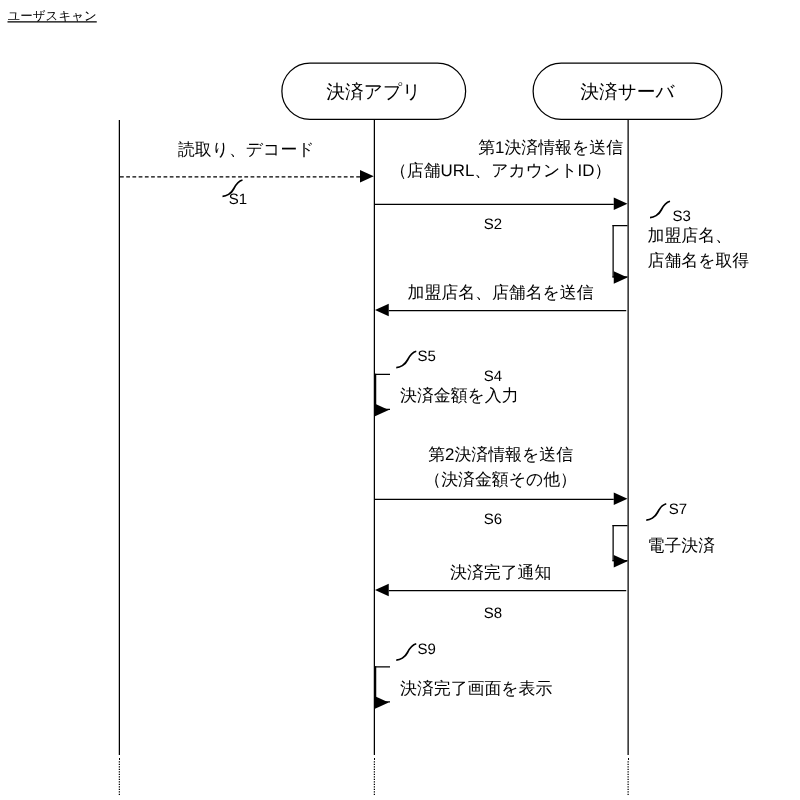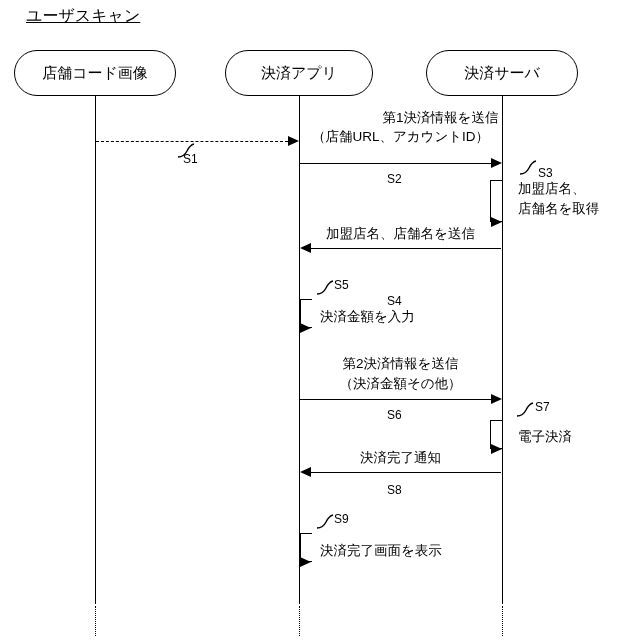--- a/index.html
+++ b/index.html
@@ -14,23 +14,23 @@
     color: #000000;
     overflow: hidden;
   }
   #canvas {
     position: relative;
     width: 640px;
     height: 640px;
   }
   .diagram-title {
     position: absolute;
-    left: 26px;
+    left: 6px;
     top: 6px;
-    font-size: 16px;
+    font-size: 10px;
     text-decoration: underline;
     white-space: nowrap;
   }
   .actor {
     position: absolute;
     box-sizing: border-box;
     border: 1.6px solid #000;
     border-radius: 24px;
     background: #fff;
     height: 46px;
@@ -97,39 +97,37 @@
     display: block;
   }
 </style>
 </head>
 <body>
 
 <div id="canvas">
 
   <div class="diagram-title">ユーザスキャン</div>
 
-  <div class="actor" style="left:14px; top:50px; width:162px;">
-    <span>店舗コード画像</span>
-  </div>
   <div class="actor" style="left:225px; top:50px; width:148px;align-items:center;">
     <span>決済アプリ</span>
   </div>
   <div class="actor" style="left:426px; top:50px; width:152px;">
     <span>決済サーバ</span>
   </div>
 
   <div class="lifeline" style="left:95px; top:96px; height:508px;"></div>
   <div class="lifeline-dash" style="left:95px; top:606px; height:30px;"></div>
 
   <div class="lifeline" style="left:299px; top:96px; height:508px;"></div>
   <div class="lifeline-dash" style="left:299px; top:606px; height:30px;"></div>
 
   <div class="lifeline" style="left:502px; top:96px; height:508px;"></div>
   <div class="lifeline-dash" style="left:502px; top:606px; height:30px;"></div>
 
+  <div class="label" style="left:95px; top:111px; width:204px;">読取り、デコード</div>
   <div class="msg-line dashed" style="left:96px; top:141px; width:192px;"></div>
   <div class="arrow-r" style="left:288px; top:136px;"></div>
   <div class="hook" style="left:176px; top:141px;">
     <svg width="22" height="18" viewBox="0 0 22 18">
         <path d="M2 16 C5 16 9 14 11 10 C12.5 7 14 4 18 3" fill="none" stroke="#000" stroke-width="1.4"></path>
       </svg>
   </div>
   <div class="step" style="left:183px; top:152px;">S1</div>
 
   <div class="label" style="left:299px; top:109px; width:203px;margin-left:40px;">第1決済情報を送信</div>

